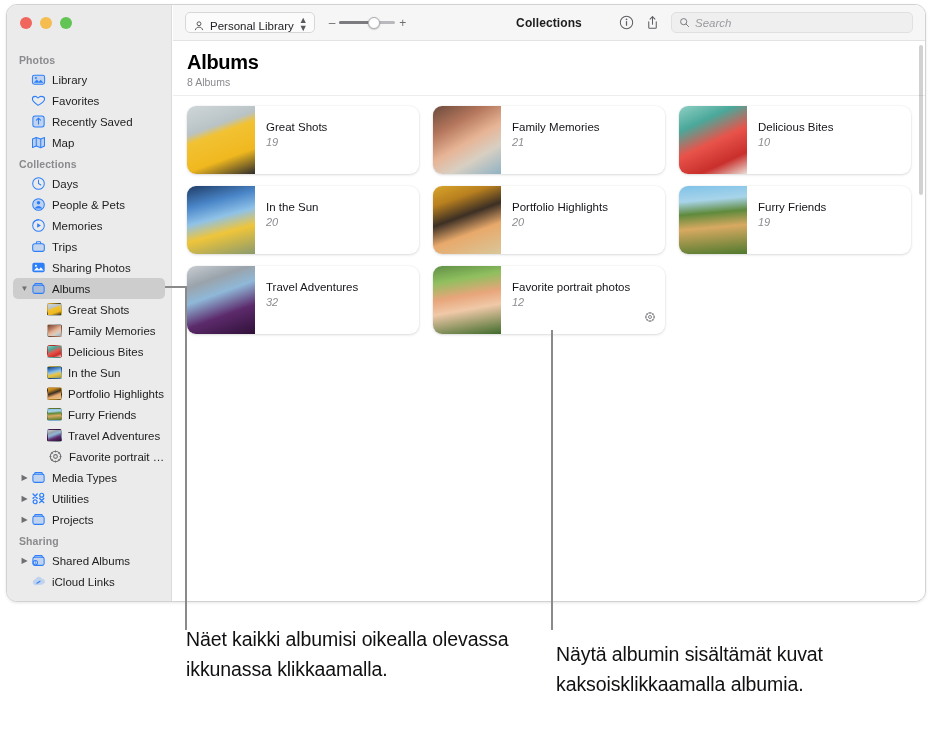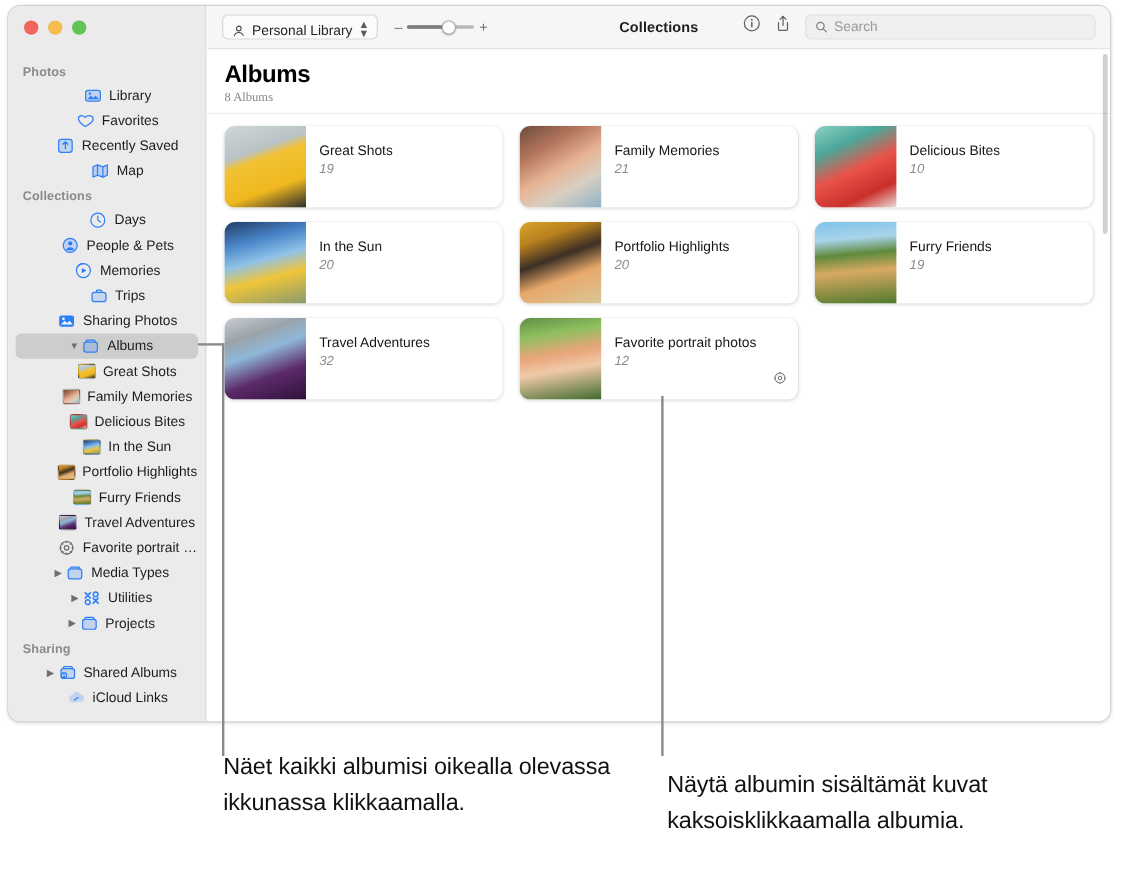--- a/index.html
+++ b/index.html
@@ -38,21 +38,20 @@
   .sb-scroll { position: absolute; top: 44px; left: 0; right: 0; bottom: 0; }
   .sb-head {
     font-size: 10.5px; color: #8b8b8f; font-weight: 600;
     padding: 5px 0 3px 12px; letter-spacing: .1px;
   }
   .sb-item {
     display: flex; align-items: center; height: 21px;
     margin: 0 6px; border-radius: 5px; padding-left: 6px;
     font-size: 11.5px; color: #1d1d1f; cursor: default;
     position: relative;
-    justify-content: center;
   }
   .sb-item.sel { background: #cdcdcd; }
   .sb-item .chev {
     width: 11px; flex: 0 0 11px; font-size: 8px; color: #6e6e73;
     text-align: center; line-height: 1;
   }
   .sb-item .chev.empty { visibility: hidden; }
   .sb-item .ic { width: 17px; flex: 0 0 17px; display: flex; align-items: center; justify-content: center; margin-right: 5px; }
   .sb-item.child { padding-left: 23px; }
   .lbl { white-space: nowrap; overflow: hidden; text-overflow: ellipsis; }
@@ -83,32 +82,32 @@
     position: absolute; left: 29px; top: -4.5px; width: 12px; height: 12px;
     border-radius: 50%; background: #fdfdfd; border: .5px solid #b0b0b4;
     box-shadow: 0 .5px 1.5px rgba(0,0,0,.30);
   }
   .zoom-fill { position: absolute; left: 0; top: 0; height: 3px; width: 33px; background: #7c7c80; border-radius: 2px; }
 
   .tb-title {
     position: absolute; left: 50%; transform: translateX(-50%);
     font-size: 12px; font-weight: 700; color: #1d1d1f; letter-spacing: .1px;
   }
-  .tb-right { margin-left: auto; display: flex; align-items: flex-start; gap: 11px; padding-right: 12px; }
+  .tb-right { margin-left: auto; display: flex; align-items: center; gap: 11px; padding-right: 12px; font-style: italic; }
   .tb-icon { color: #5e5e63; display: flex; align-items: center; }
   .search {
     display: flex; align-items: center; gap: 5px;
     width: 242px; height: 21px; border-radius: 5px;
     background: #efefef; border: 1px solid #e0e0e0; padding: 0 7px;
   }
   .search-ph { font-size: 11.5px; color: #9a9a9f; }
 
   .page-head { padding: 10px 0 7px 14px; background:#fff; border-bottom:1px solid #ededed; }
   .page-title { font-size: 20px; font-weight: 800; color: #000; letter-spacing: -.3px; }
-  .page-sub { font-size: 10.5px; color: #8a8a8f; margin-top: 2px; font-family: Liberation Serif, serif; }
+  .page-sub { font-size: 10.5px; color: #8a8a8f; margin-top: 2px; }
 
   .grid {
     padding: 10px 14px 0 14px;
     display: grid; grid-template-columns: repeat(3, 1fr);
     column-gap: 14px; row-gap: 12px;
   }
   .card {
     position: relative; height: 68px; border-radius: 9px; background: #ffffff;
     box-shadow: 0 1px 3px rgba(0,0,0,.13), 0 0 0 .5px rgba(0,0,0,.04);
     display: flex; align-items: stretch; overflow: hidden;

